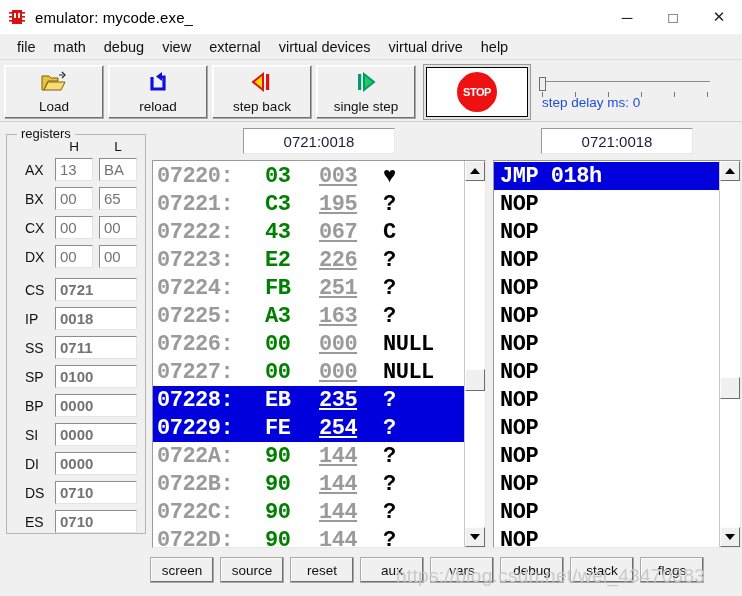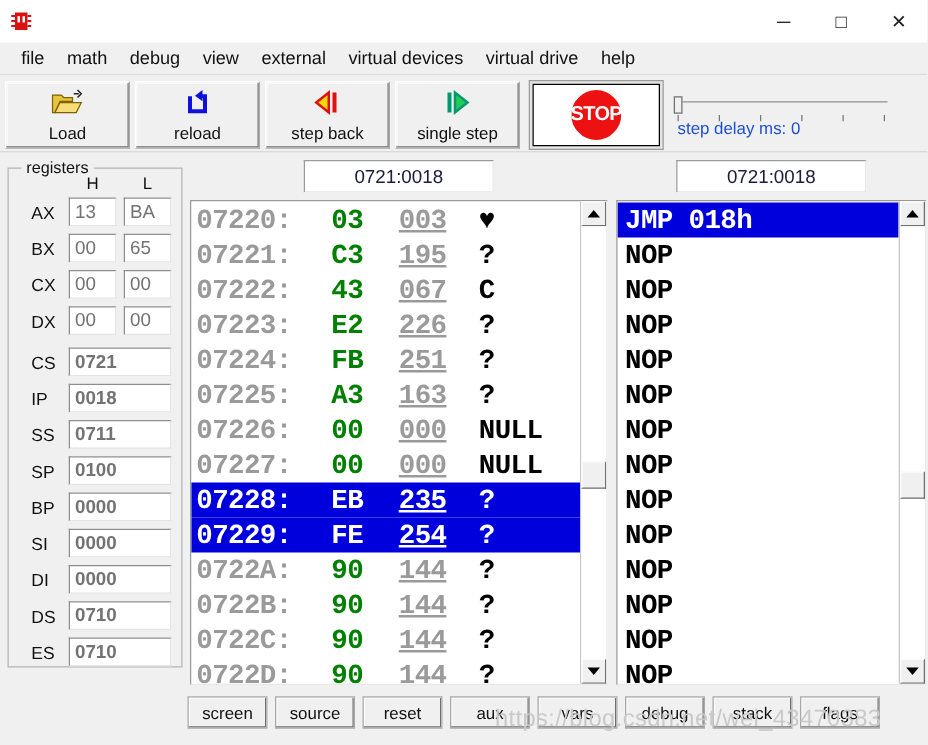--- a/index.html
+++ b/index.html
@@ -98,21 +98,21 @@
     border: 1px solid #000;
     box-shadow: 0 0 0 2px #e4e4e4, 0 0 0 3px #9a9a9a;
     display: flex; align-items: center; justify-content: center;
   }
   .stop-sign {
     width: 40px; height: 40px;
     background: #ee1111;
     clip-path: polygon(30% 0,70% 0,100% 30%,100% 70%,70% 100%,30% 100%,0 70%,0 30%);
     border-radius: 20px;
     display: flex; align-items: center; justify-content: center;
-    color: #fff; font-size: 16px; font-weight: bold;
+    color: #fff; font-size: 11px; font-weight: bold;
     font-family: "Liberation Sans", sans-serif;
     letter-spacing: -0.5px;
   }
 
   .delay-wrap { display: flex; flex-direction: column; gap: 3px; padding-top: 3px; }
   .slider {
     width: 172px; height: 15px;
     position: relative;
   }
   .slider-track {
@@ -341,20 +341,21 @@
       <rect x="6" y="5" width="2" height="5" fill="#ffffff"></rect>
       <rect x="10" y="5" width="2" height="5" fill="#ffffff"></rect>
       <rect x="1" y="4" width="3" height="1.6" fill="#d81111"></rect>
       <rect x="1" y="8" width="3" height="1.6" fill="#d81111"></rect>
       <rect x="1" y="12" width="3" height="1.6" fill="#d81111"></rect>
       <rect x="14" y="4" width="3" height="1.6" fill="#d81111"></rect>
       <rect x="14" y="8" width="3" height="1.6" fill="#d81111"></rect>
       <rect x="14" y="12" width="3" height="1.6" fill="#d81111"></rect>
     </svg>
   </span>
+  <span class="win-title">emulator: mycode.exe_</span>
   <div class="win-ctrls">
     <button class="win-btn">─</button>
     <button class="win-btn">□</button>
     <button class="win-btn">✕</button>
   </div>
 </div>
 
 <div class="menubar">
   <span class="menu-item">file</span>
   <span class="menu-item">math</span>

